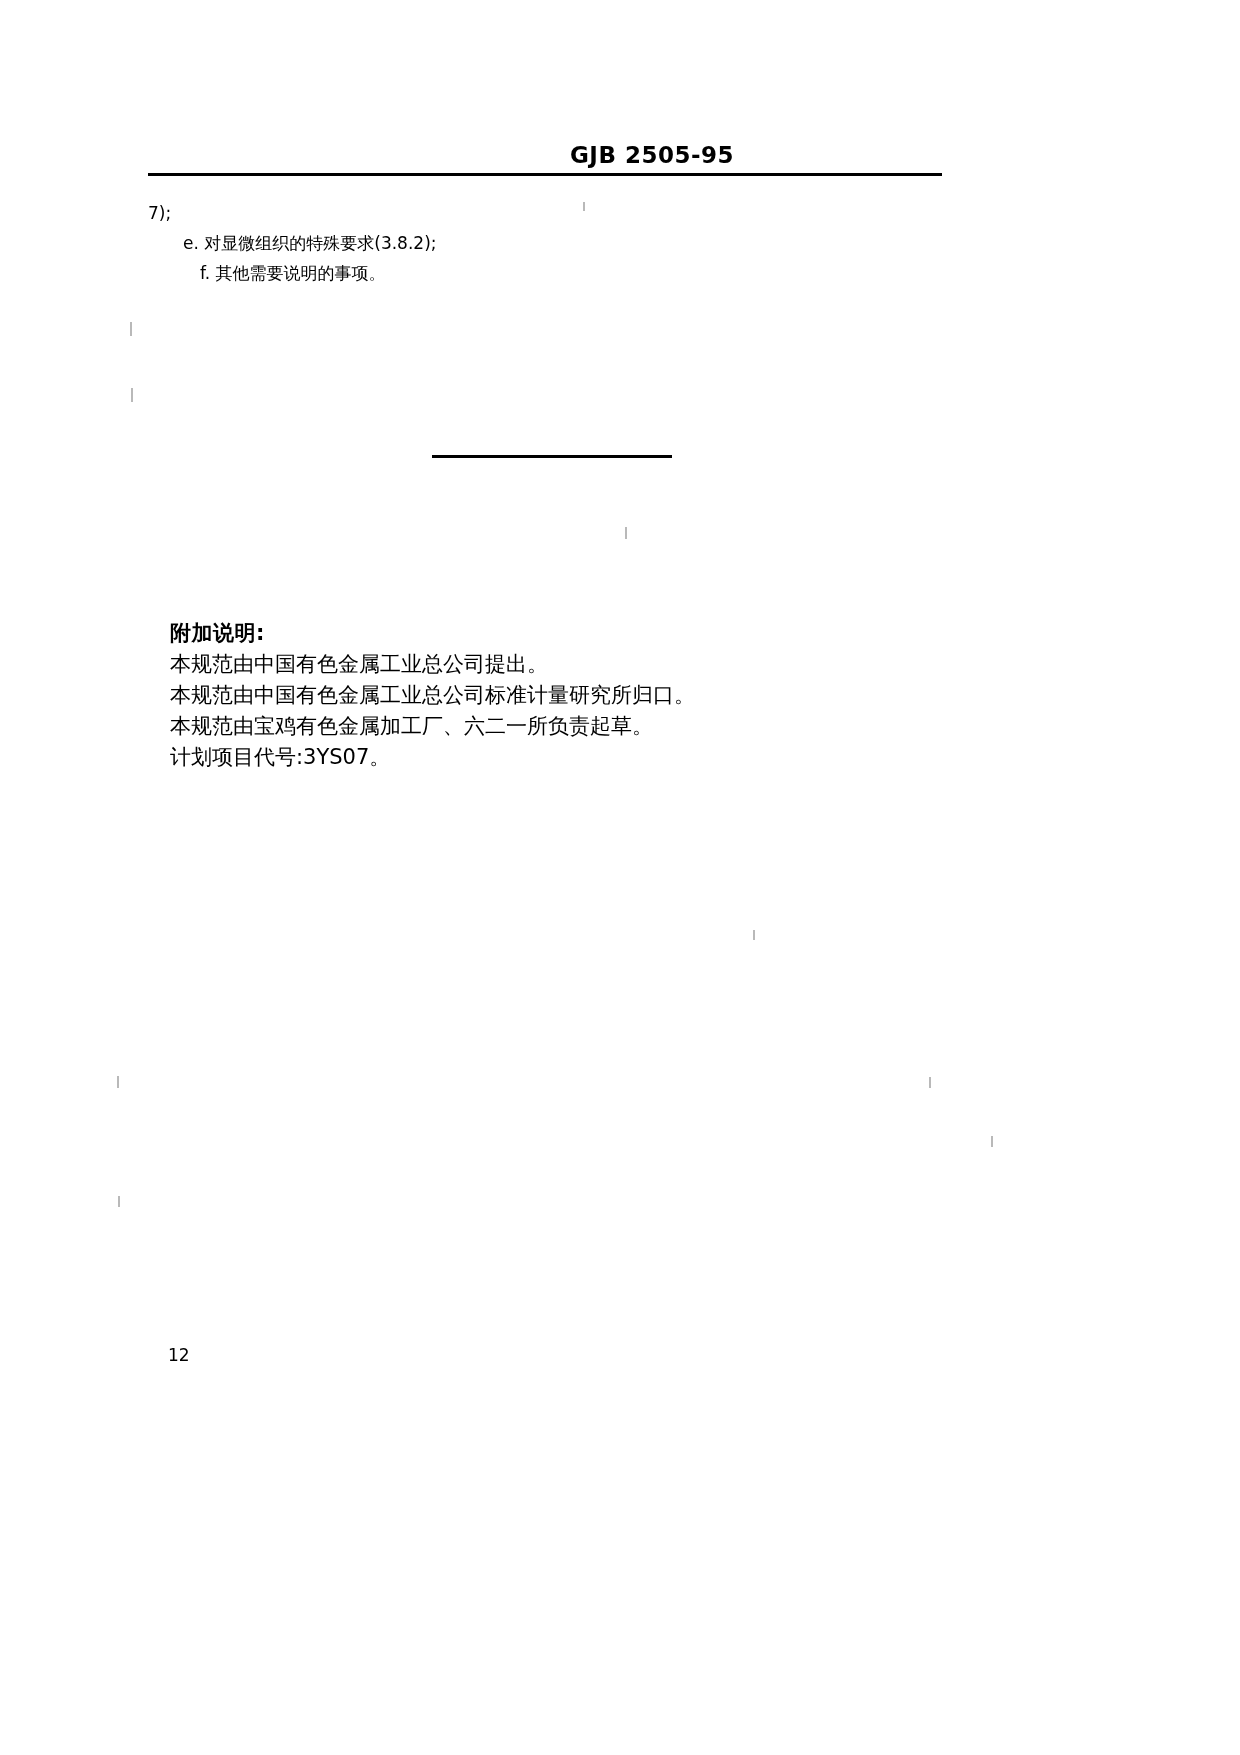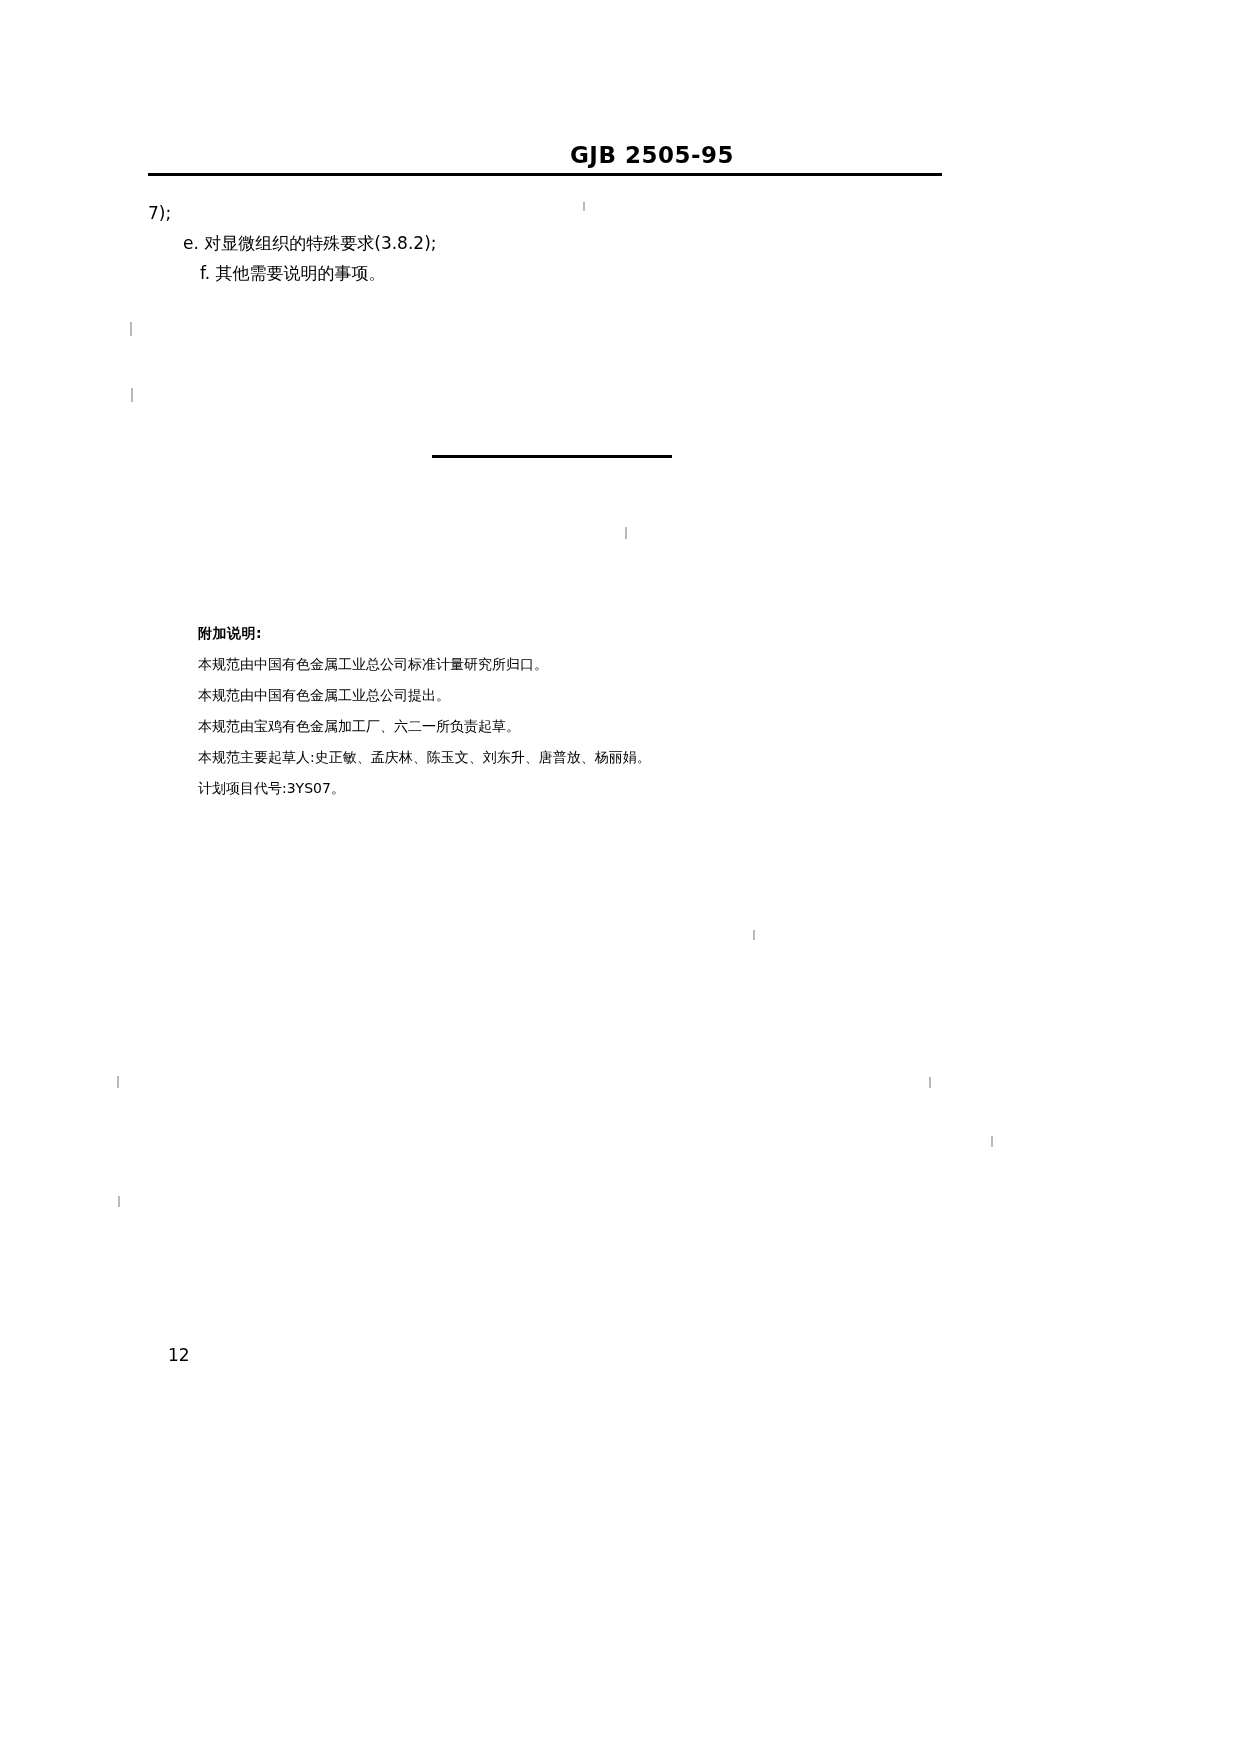--- a/index.html
+++ b/index.html
@@ -60,23 +60,23 @@
     position: absolute;
     top: 455px;
     left: 432px;
     width: 240px;
     height: 3px;
     background: #000000;
   }
   .notes {
     position: absolute;
     top: 618px;
-    left: 198px;
+    left: 170px;
     font-family: "DejaVu Sans", "Liberation Sans", sans-serif;
-    font-size: 14px;
+    font-size: 21px;
     line-height: 31px;
   }
   .notes-title {
     font-weight: bold;
     letter-spacing: 0.5px;
   }
   .notes-line {
     white-space: nowrap;
   }
   .page-number {
@@ -101,24 +101,23 @@
   <div class="header-rule"></div>
 
   <div class="body-text line-frag-7">7);</div>
   <div class="body-text item-e">e. 对显微组织的特殊要求(3.8.2);</div>
   <div class="body-text item-f">f. 其他需要说明的事项。</div>
 
   <div class="mid-rule"></div>
 
   <div class="notes">
     <div class="notes-line notes-title">附加说明:</div>
+    <div class="notes-line">本规范由中国有色金属工业总公司提出。</div>
     <div class="notes-line">本规范由中国有色金属工业总公司标准计量研究所归口。</div>
-    <div class="notes-line">本规范由中国有色金属工业总公司提出。</div>
     <div class="notes-line">本规范由宝鸡有色金属加工厂、六二一所负责起草。</div>
-    <div class="notes-line">本规范主要起草人:史正敏、孟庆林、陈玉文、刘东升、唐普放、杨丽娟。</div>
     <div class="notes-line">计划项目代号:3YS07。</div>
   </div>
 
   <div class="page-number">12</div>
 
   <div class="speck" style="top:202px;left:583px;width:2px;height:9px;"></div>
   <div class="speck" style="top:322px;left:130px;width:2px;height:14px;"></div>
   <div class="speck" style="top:388px;left:131px;width:2px;height:14px;"></div>
   <div class="speck" style="top:527px;left:625px;width:2px;height:12px;"></div>
   <div class="speck" style="top:930px;left:753px;width:2px;height:10px;"></div>

